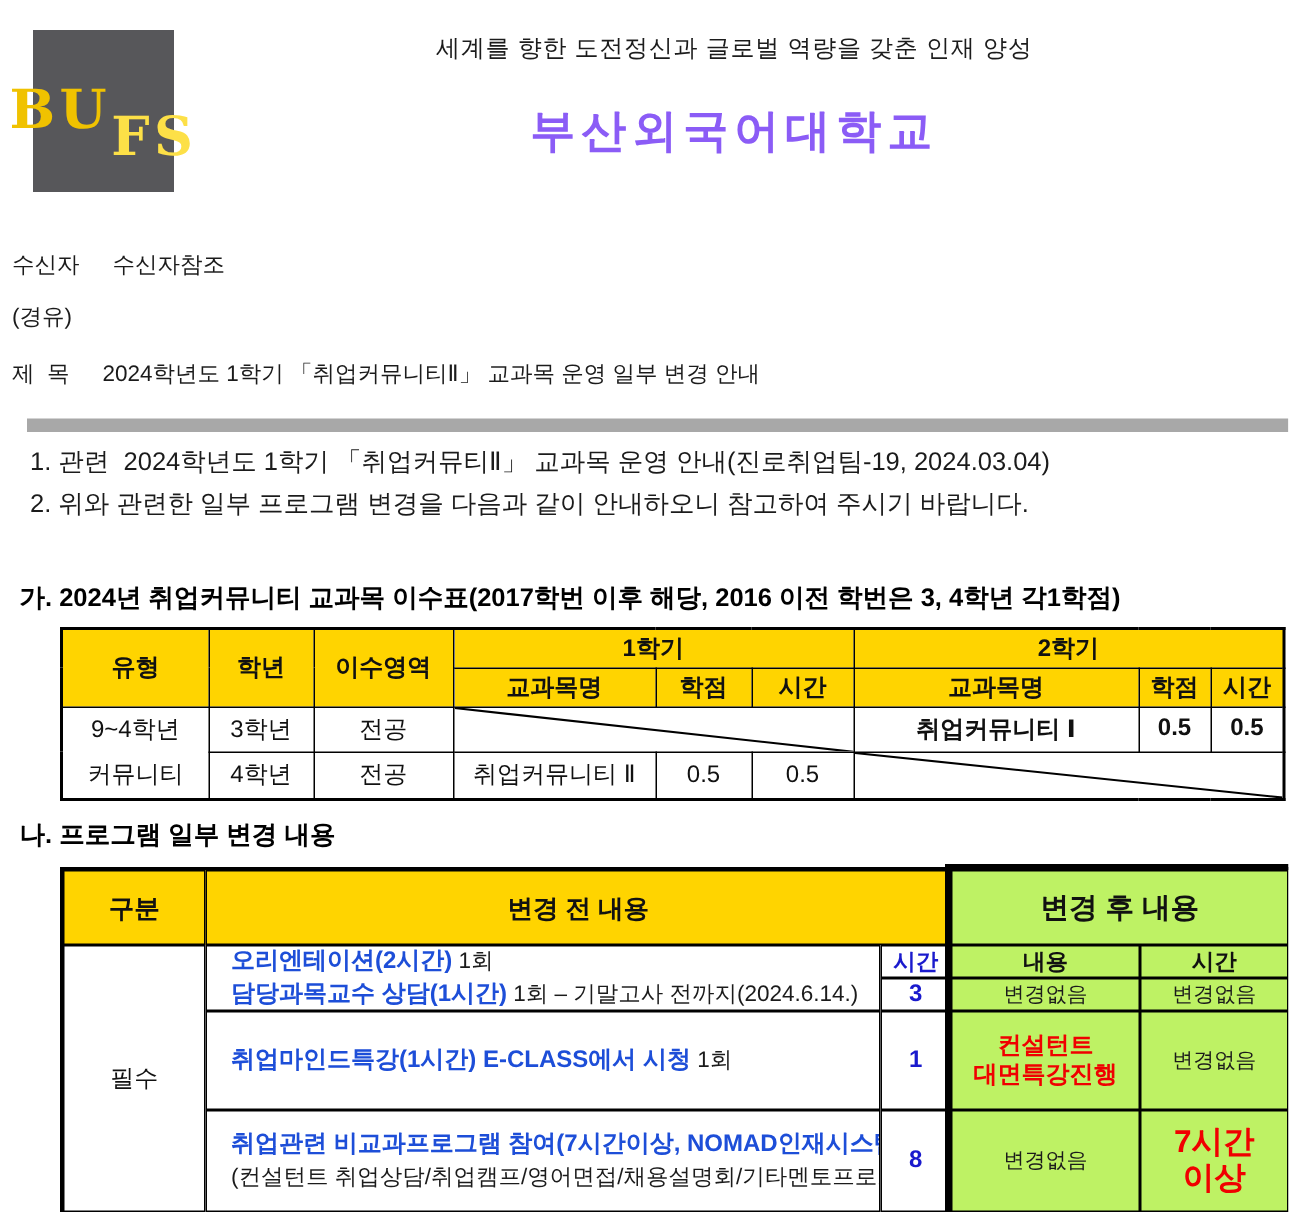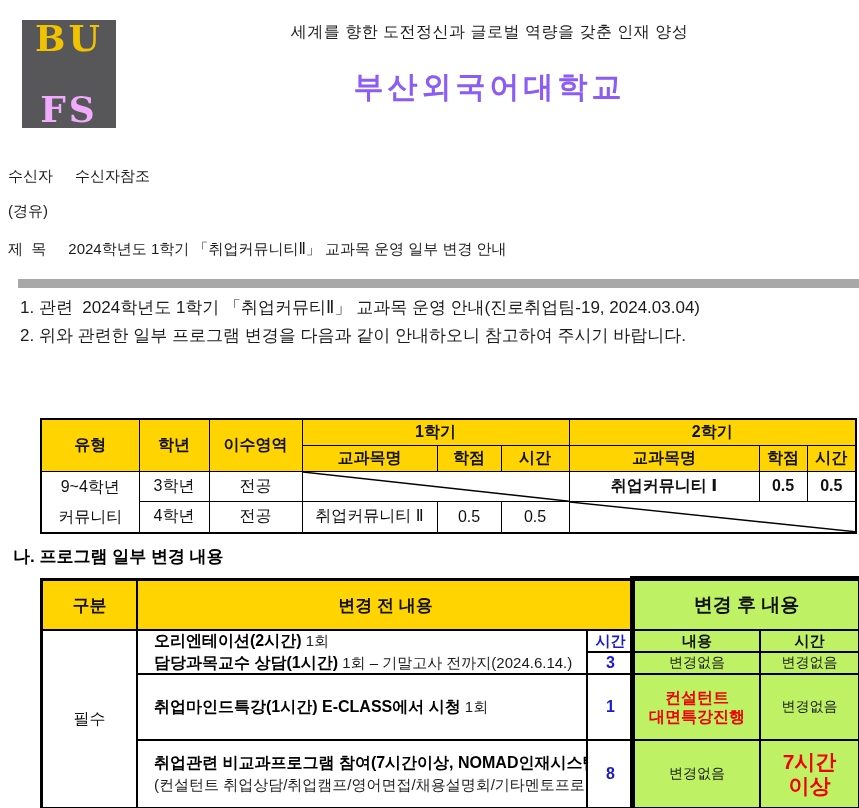--- a/index.html
+++ b/index.html
@@ -1,25 +1,25 @@
 <!DOCTYPE html>
 <html><head>
 <meta charset="utf-8">
 <style>
   html,body{margin:0;padding:0;background:#ffffff;}
   body{width:859px;height:808px;font-family:"Liberation Sans","DejaVu Sans",sans-serif;color:#111;}
   .page{position:relative;width:859px;height:808px;overflow:hidden;background:#fff;}
 
   
   .logo{position:absolute;left:22px;top:20px;width:94px;height:108px;background:#57575a;
-        display:flex;flex-direction:column;align-items:center;justify-content:center;
+        display:flex;flex-direction:row;align-items:center;justify-content:center;
         font-family:"DejaVu Serif","Liberation Serif",serif;font-weight:bold;font-size:36px;
         line-height:0.98;letter-spacing:3px;}
   .logo .l1{color:#f0c200;}
-  .logo .l2{color:#f0abfc;margin-top:36px;}
+  .logo .l2{color:#fde047;margin-top:36px;}
   .header-text{position:absolute;left:135px;right:15px;top:22px;text-align:center;}
   .tagline{font-size:16px;color:#1c1c1c;letter-spacing:0.5px;}
   .university{margin-top:24px;font-size:30px;font-weight:bold;letter-spacing:4px;color:#8b5cf6;}
 
   
   .docline{position:absolute;left:8px;font-size:15px;color:#1b1b1b;white-space:pre;}
   .recv{top:167px;}
   .via{top:202px;}
   .subj{top:240px;}
   .docline .lbl{margin-right:22px;}
@@ -50,21 +50,21 @@
   .tB .c{border:1px solid #000;display:flex;align-items:center;justify-content:center;
          text-align:center;box-sizing:border-box;overflow:hidden;background:#fff;}
   .tB .yel{background:#ffd400;font-weight:bold;font-size:17px;}
   .tB .lav{background:#bef264;}
   .tB .hAfter{font-size:19px;font-weight:bold;}
   .tB .sub{font-size:15px;font-weight:bold;}
   .tB .blue{color:#1a1acd;font-weight:bold;}
   .tB .noCh{font-size:14px;color:#1b1b1b;}
   .tB .left{justify-content:flex-start;text-align:left;padding-left:16px;}
   .tB .emline{font-size:16px;line-height:22px;white-space:pre;}
-  .tB .em{color:#000000;font-weight:bold;}
+  .tB .em{color:#1d4ed8;font-weight:bold;}
   .tB .rest{color:#1b1b1b;font-weight:normal;font-size:15px;}
   .tB .red{color:#f00000;font-weight:bold;font-size:16px;line-height:19px;}
   .tB .redBig{color:#f00000;font-weight:bold;font-size:21px;line-height:24px;}
   .tB .num{font-size:16px;}
   .tB .cat{font-size:16px;}
   
   .a-hcat{grid-area:1/1/2/2;}
   .a-hbefore{grid-area:1/2/2/4;}
   .a-hafter{grid-area:1/4/2/6;}
   .a-catval{grid-area:2/1/6/2;}
@@ -101,20 +101,21 @@
   </div>
 
   <div class="docline recv"><span class="lbl">수신자</span><span>수신자참조</span></div>
   <div class="docline via">(경유)</div>
   <div class="docline subj"><span class="lbl">제  목</span><span>2024학년도 1학기 「취업커뮤니티Ⅱ」 교과목 운영 일부 변경 안내</span></div>
   <div class="graybar"></div>
 
   <div class="bodyline b1">1. 관련  2024학년도 1학기 「취업커뮤티Ⅱ」 교과목 운영 안내(진로취업팀-19, 2024.03.04)</div>
   <div class="bodyline b2">2. 위와 관련한 일부 프로그램 변경을 다음과 같이 안내하오니 참고하여 주시기 바랍니다.</div>
 
+  <div class="secTitle secA">가. 2024년 취업커뮤니티 교과목 이수표(2017학번 이후 해당, 2016 이전 학번은 3, 4학년 각1학점)</div>
 
   <table class="tA">
     <colgroup>
       <col style="width:98px">
         <col style="width:70px">
         <col style="width:93px">
       <col style="width:135px">
         <col style="width:64px">
         <col style="width:68px">
       <col style="width:190px">

